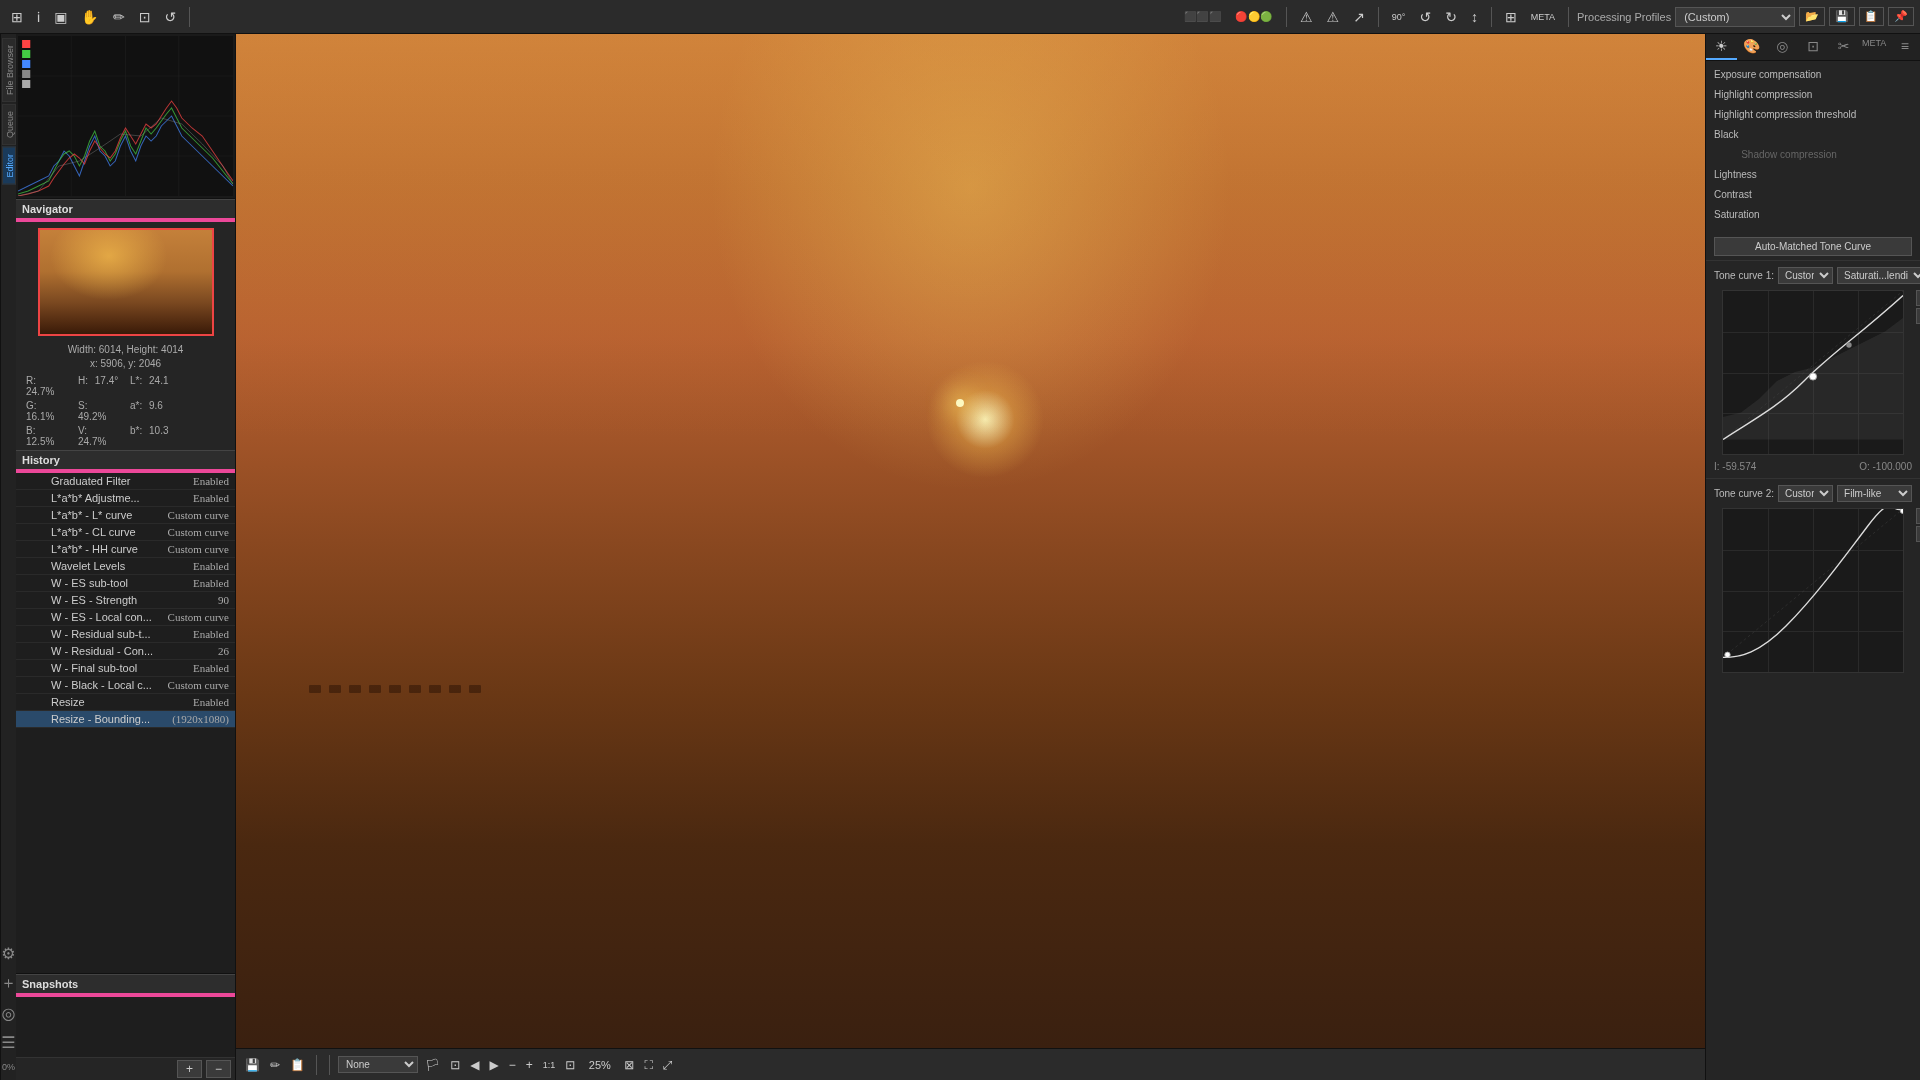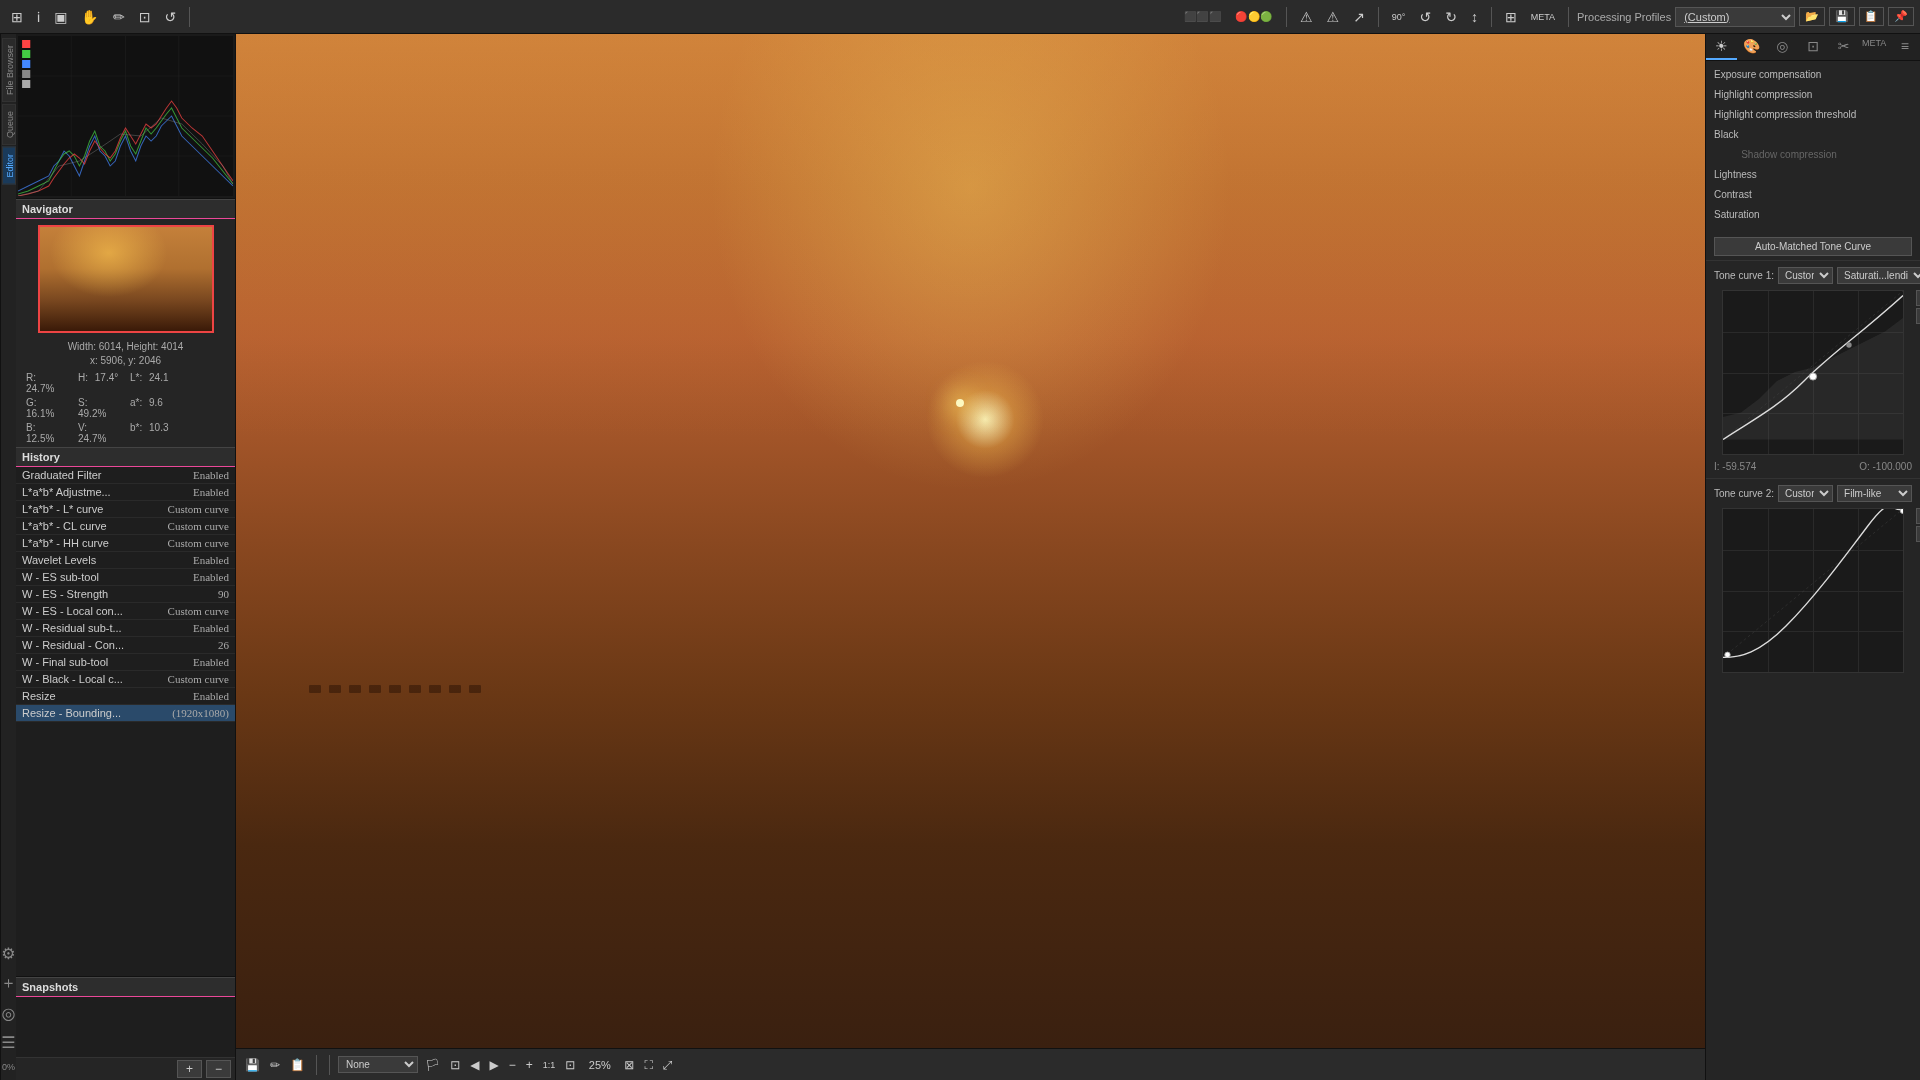--- a/index.html
+++ b/index.html
@@ -27,21 +27,20 @@
     .toolbar-sep { width: 1px; height: 20px; background: #555; margin: 0 4px; }
     .toolbar-spacer { flex: 1; }
     .profile-label { color: #aaa; }
     .profile-select {
       background: #3a3a3a;
       border: 1px solid #555;
       color: #ccc;
       padding: 2px 4px;
       font-size: 11px;
       min-width: 120px;
-      text-decoration: underline;
     }
     .icon-btn {
       background: none;
       border: 1px solid #555;
       color: #ccc;
       padding: 2px 5px;
       cursor: pointer;
       font-size: 11px;
     }
 
@@ -73,21 +72,21 @@
     
     .navigator-section {
       background: #252525;
     }
     .section-header {
       background: #2d2d2d;
       padding: 3px 6px;
       font-weight: bold;
       font-size: 11px;
       color: #ddd;
-      border-bottom: 1px solid #ec4899;
+      border-bottom: 4px solid #ec4899;
       border-top: 1px solid #444;
     }
     .nav-thumb {
       width: 176px;
       height: 108px;
       background: linear-gradient(to bottom, #8b6a3a 0%, #c8903a 30%, #a06030 60%, #4a2a10 100%);
       margin: 6px auto;
       display: block;
       position: relative;
       border: 2px solid #e44;
@@ -135,21 +134,21 @@
       background: #1e1e1e;
     }
     .history-item {
       display: flex;
       justify-content: space-between;
       padding: 2px 6px;
       border-bottom: 1px solid #2a2a2a;
       cursor: pointer;
     }
     .history-item.selected { background: #2a4a6a; }
-    .history-item .hi-name { color: #ccc; }
+    .history-item .hi-name { color: #ccc; margin-left: 29px; }
     .history-item .hi-val { color: #aaa; text-align: right; font-family: Liberation Serif, serif; }
 
     
     .snapshots-section {
       border-top: 1px solid #111;
     }
     .snapshots-area {
       height: 60px;
       background: #1e1e1e;
     }

